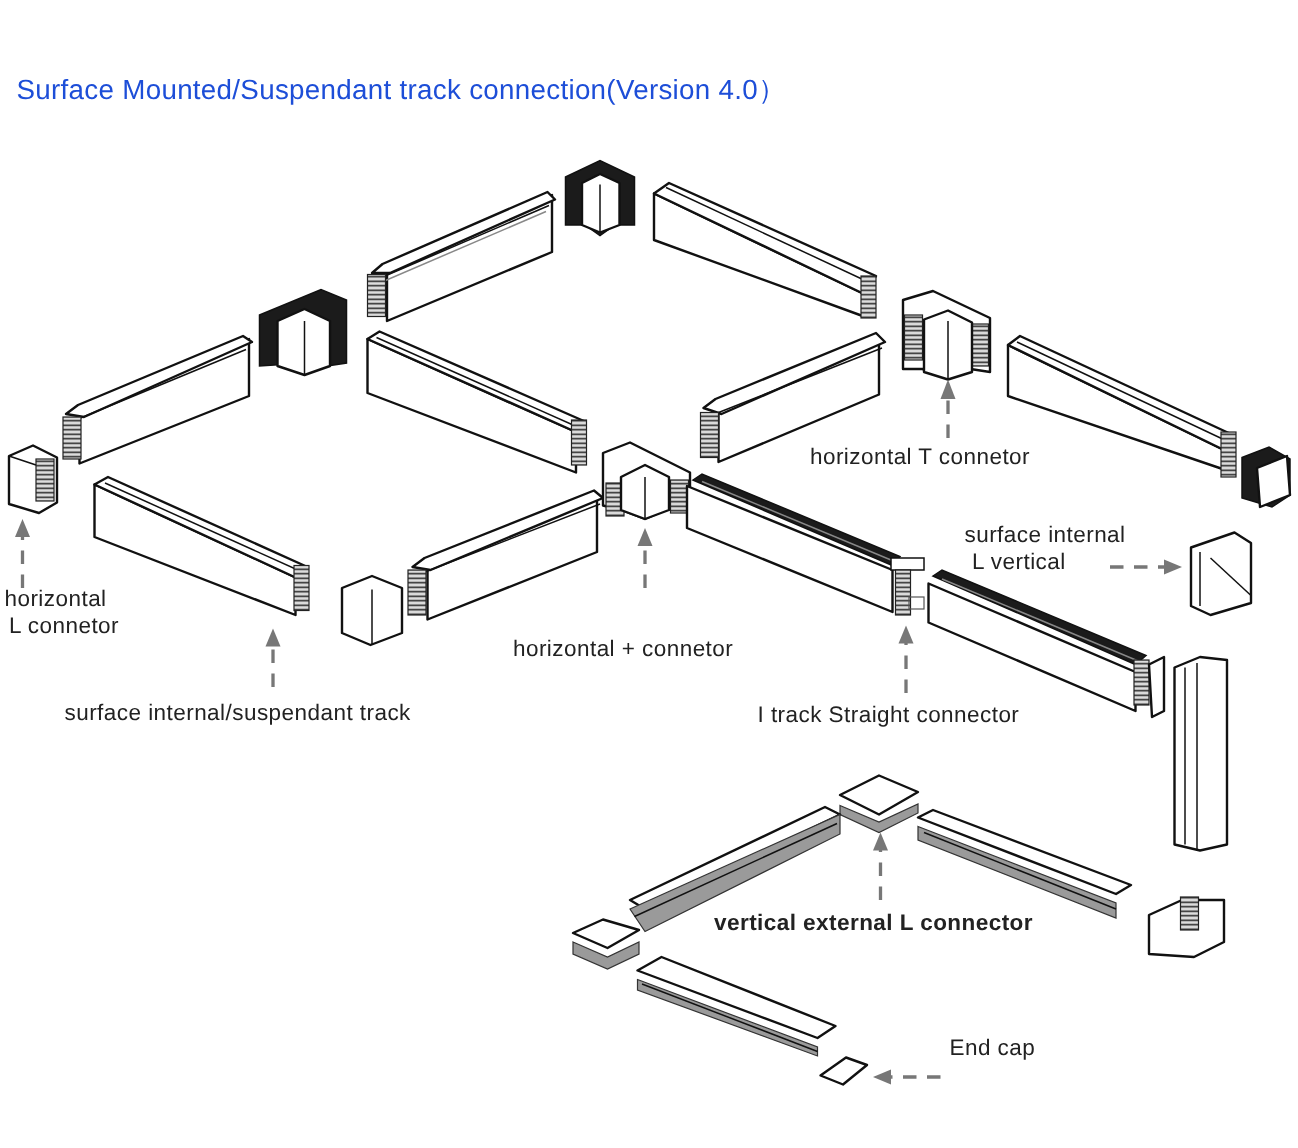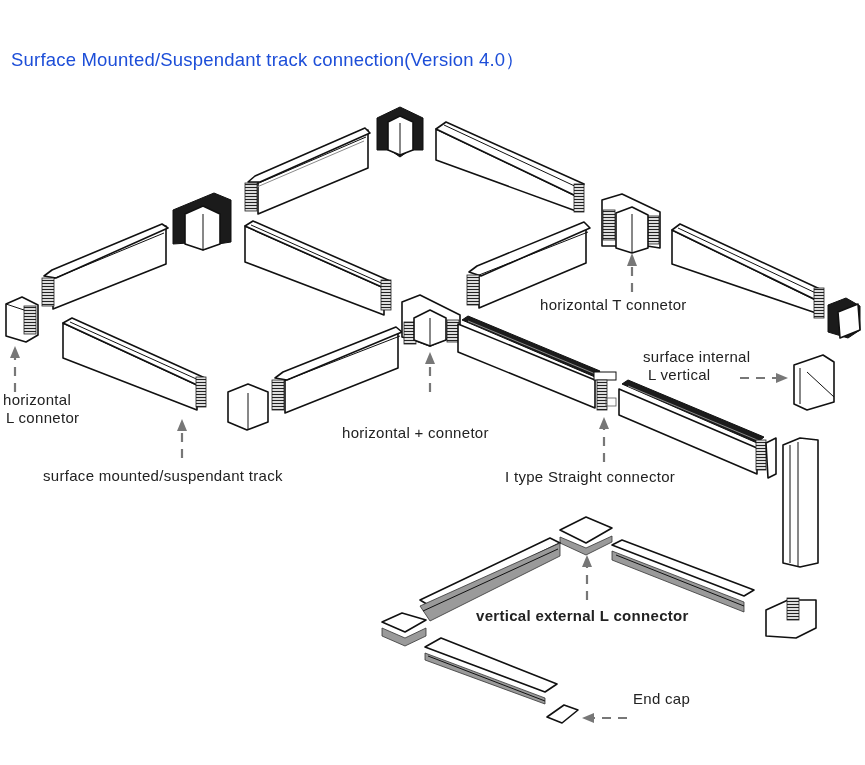--- a/index.html
+++ b/index.html
@@ -226,20 +226,20 @@
     <polygon class="arrow-head" points="587,555 582,567 592,567"></polygon>
   </g>
   <g>
     <line class="arrow-line" x1="627" y1="718" x2="594" y2="718"></line>
     <polygon class="arrow-head" points="582,718 594,713 594,723"></polygon>
   </g>
 </svg>
 
 <div class="lbl" style="left:3px; top:391px;">horizontal</div>
 <div class="lbl" style="left:6px; top:409px;">L connetor</div>
-<div class="lbl" style="left:43px; top:467px;">surface mounted/suspendant track</div>
+<div class="lbl" style="left:43px; top:467px;">surface internal/suspendant track</div>
 <div class="lbl" style="left:342px; top:397px;margin-top:27px;">horizontal + connetor</div>
 <div class="lbl" style="left:540px; top:296px;">horizontal T connetor</div>
 <div class="lbl" style="left:643px; top:348px;">surface internal</div>
 <div class="lbl" style="left:648px; top:366px;">L vertical</div>
-<div class="lbl" style="left:505px; top:468px;">I type Straight connector</div>
+<div class="lbl" style="left:505px; top:468px;">I track Straight connector</div>
 <div class="lbl" style="left:476px; top:607px;font-weight:bold;">vertical external L connector</div>
 <div class="lbl" style="left:633px; top:690px;">End cap</div>
 
 </body></html>

